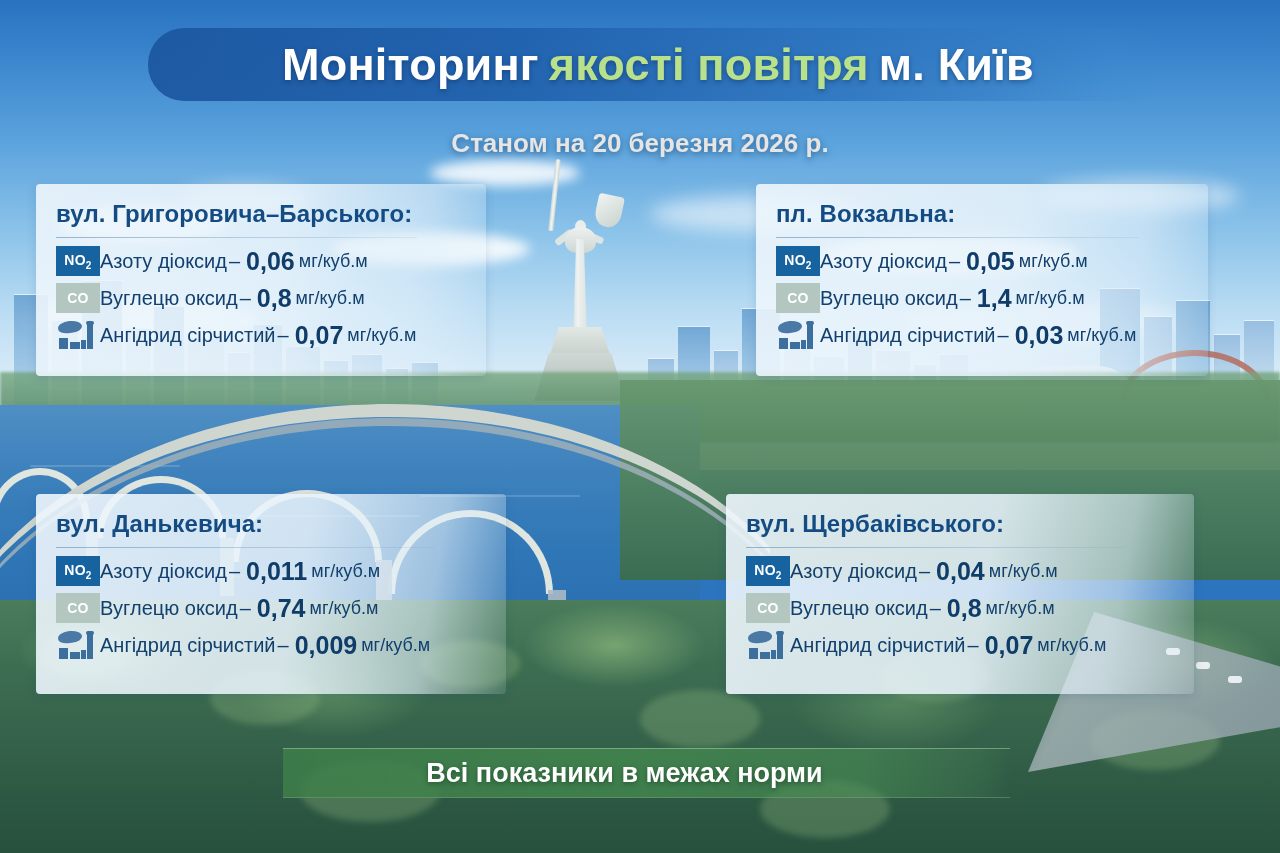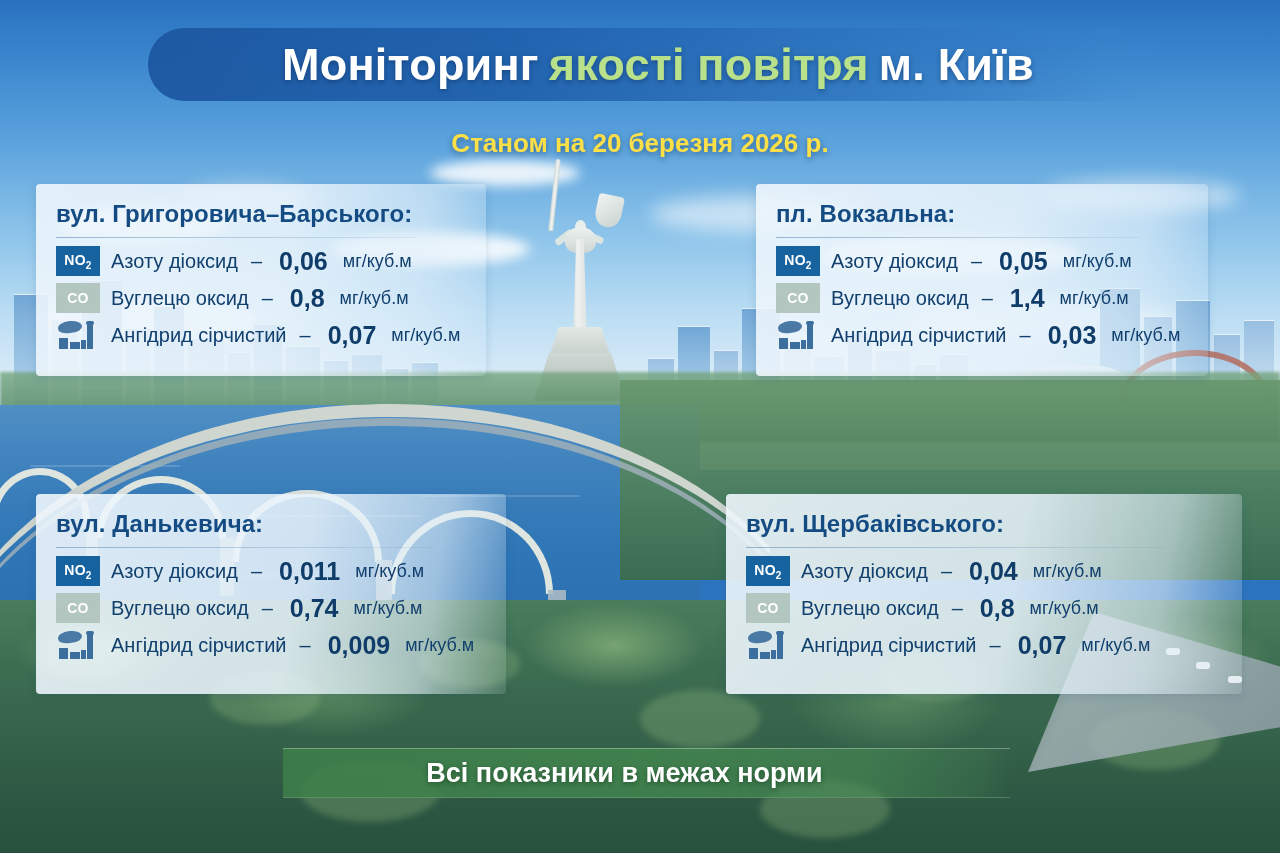--- a/index.html
+++ b/index.html
@@ -172,48 +172,48 @@
   .title {
     position:absolute; left:0; top:0; width:1020px; height:73px;
     display:flex; align-items:center; justify-content:center;
     font-size:45px; font-weight:bold; color:#ffffff;
     letter-spacing:.2px; white-space:nowrap;
     text-shadow:0 2px 5px rgba(8,40,80,.45);
   }
   .title .hl { color:#b9e08a; margin:17px 10px; }
   .subtitle {
     position:absolute; left:0; top:128px; width:1280px;
-    text-align:center; font-size:26px; font-weight:bold; color:#fde047;
+    text-align:center; font-size:26px; font-weight:bold; color:#e5e5e5;
     text-shadow:0 2px 6px rgba(10,45,85,.55);
   }
 
   
   .card {
     position:absolute; border-radius:4px;
     background:linear-gradient(100deg,
        rgba(238,246,252,.90) 0%, rgba(232,243,251,.87) 55%,
        rgba(226,240,250,.62) 82%, rgba(222,238,250,.12) 100%);
     box-shadow:0 2px 10px rgba(25,70,120,.16);
     padding:16px 20px 14px 20px;
   }
   .card.c1 { left:36px;  top:184px; width:450px; height:192px; }
   .card.c2 { left:756px; top:184px; width:452px; height:192px; }
   .card.c3 { left:36px;  top:494px; width:470px; height:200px; }
-  .card.c4 { left:726px; top:494px; width:516px; height:200px; }
+  .card.c4 { left:726px; top:494px; width:468px; height:200px; }
 
   .card h2 {
     font-size:24px; font-weight:bold; color:#134b82;
     letter-spacing:.1px; white-space:nowrap;
   }
   .rule {
     margin:9px 0 8px 0; height:1px; width:88%;
     background:linear-gradient(90deg,rgba(96,140,180,.6),rgba(96,140,180,.12));
   }
   .rows { display:flex; flex-direction:column; gap:7px; }
-  .row { display:flex; align-items:center; gap:11px; white-space:nowrap; }
+  .row { display:flex; align-items:center; white-space:nowrap; }
 
   .ico { flex:0 0 auto; width:44px; height:30px; position:relative; }
 
   .cloud {
     position:absolute; inset:0;
     display:flex; align-items:center; justify-content:center;
     font-size:14px; font-weight:bold; color:#fff; letter-spacing:.3px;
   }
   .cloud::before {
     content:""; position:absolute; left:0; top:7px; width:44px; height:23px;

